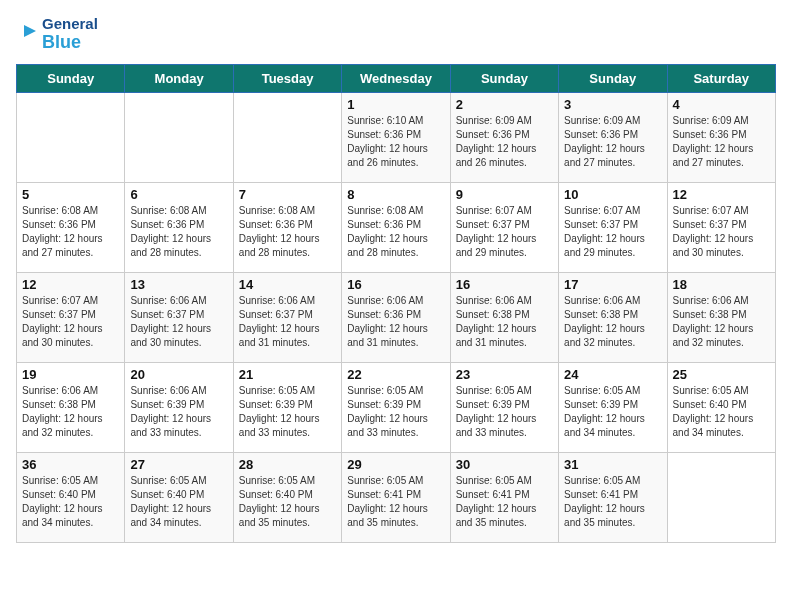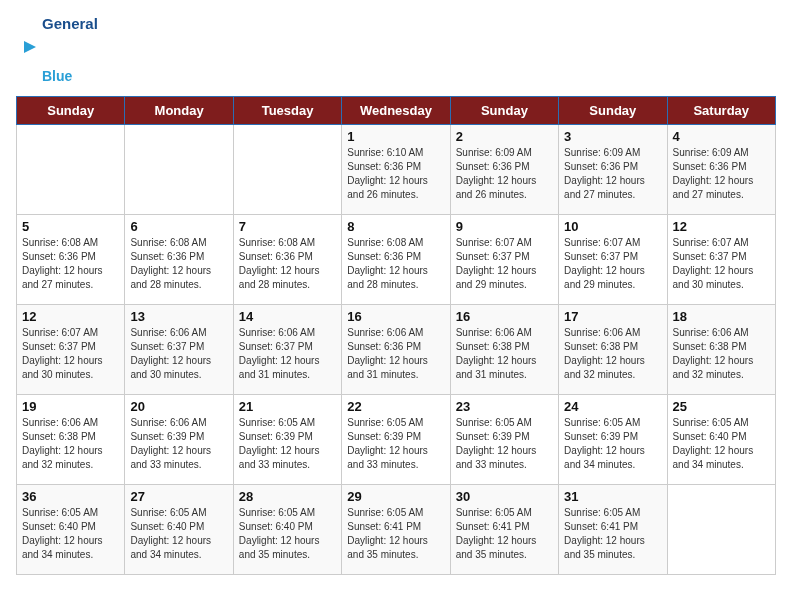--- a/index.html
+++ b/index.html
@@ -32,21 +32,21 @@
     .location {
       font-size: 14px;
       color: #444;
     }
     table {
       width: 100%;
       border-collapse: collapse;
       table-layout: fixed;
     }
     thead th {
-      background-color: #7f1d1d;
+      background-color: #0f766e;
       color: #fff;
       text-align: center;
       padding: 6px 4px;
       font-size: 13px;
       font-weight: bold;
       border: 1px solid #2a6db5;
       margin-top: 24px;
     }
     tbody td {
       border: 1px solid #ccc;
@@ -78,21 +78,21 @@
 </head>
 <body>
 
 <div class="header">
   <div class="logo">
       <svg width="22" height="22" viewBox="0 0 22 22">
         <polygon points="8,2 20,8 8,14" fill="#2a9fd6"></polygon>
       </svg>
       <div>
         <div style="font-size: 15px; font-weight: bold; color: rgb(26, 78, 140); line-height: 1.1;">General</div>
-        <div style="font-size: 14px; font-weight: bold; color: rgb(42, 159, 214); line-height: 1.1; margin-top: 36px;">Blue</div>
+        <div style="font-size: 18px; font-weight: bold; color: rgb(42, 159, 214); line-height: 1.1;">Blue</div>
       </div>
     </div>
   <div class="title-area">
     <div class="month-title"></div>
     <div class="location"></div>
   </div>
 </div>
 
 <table>
   <thead>

